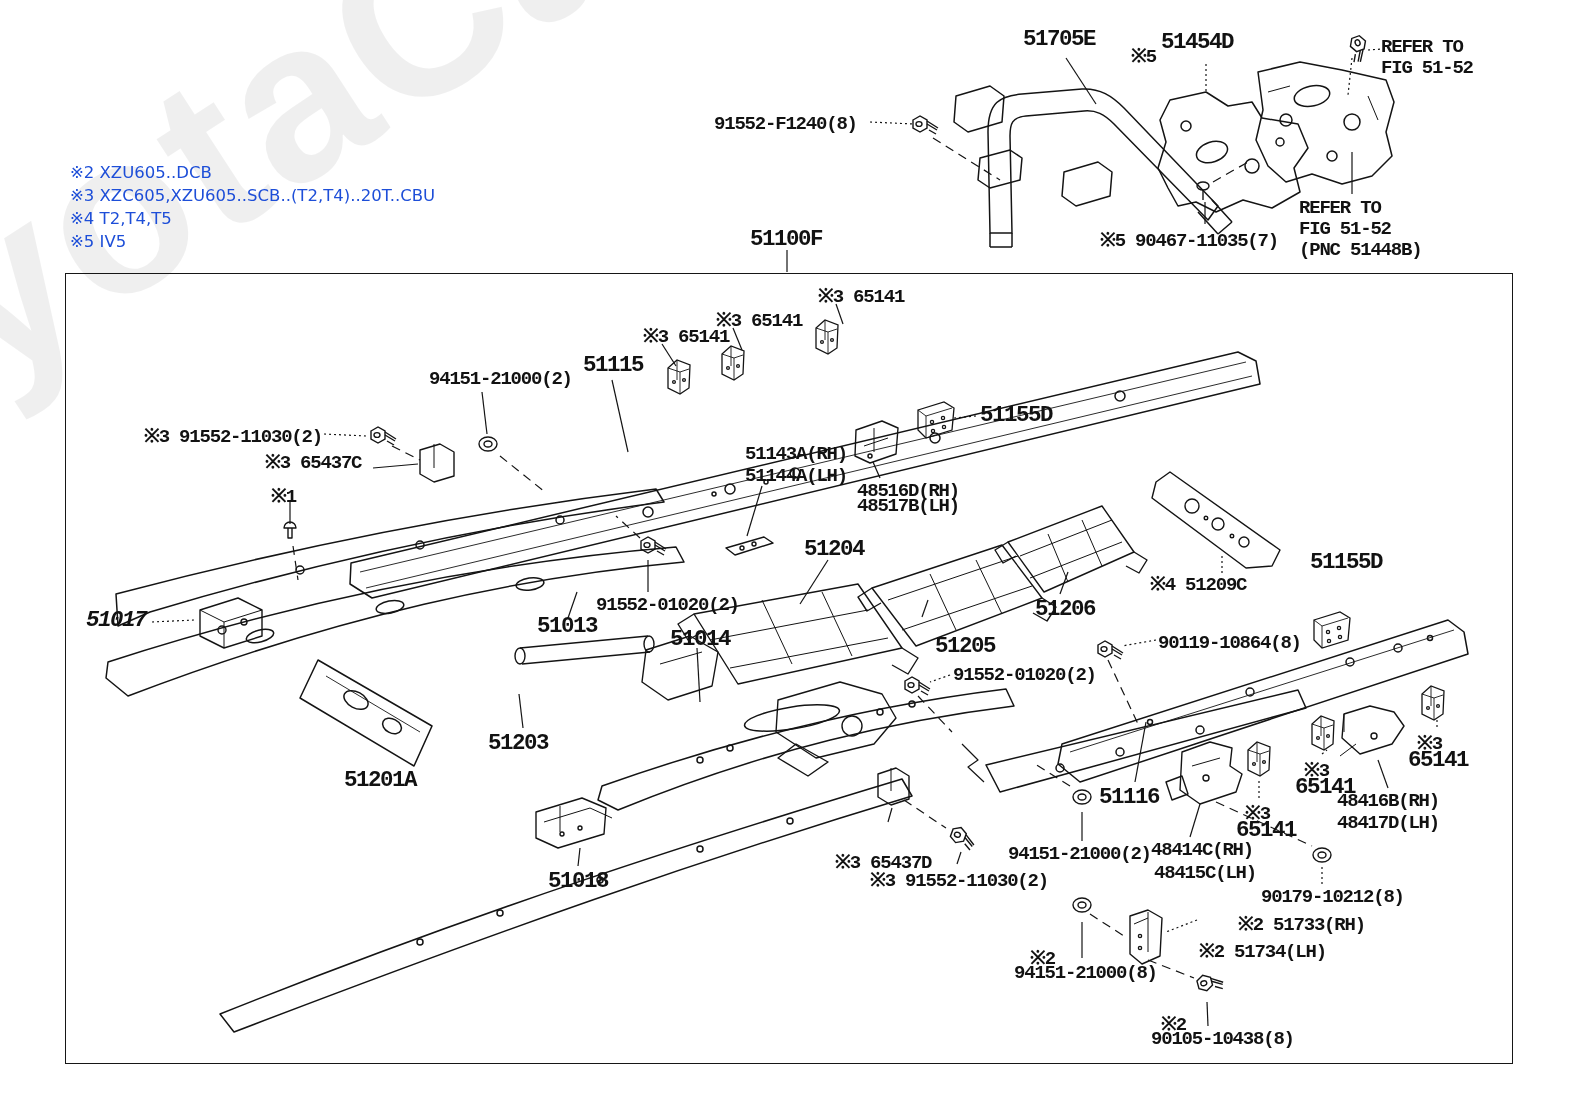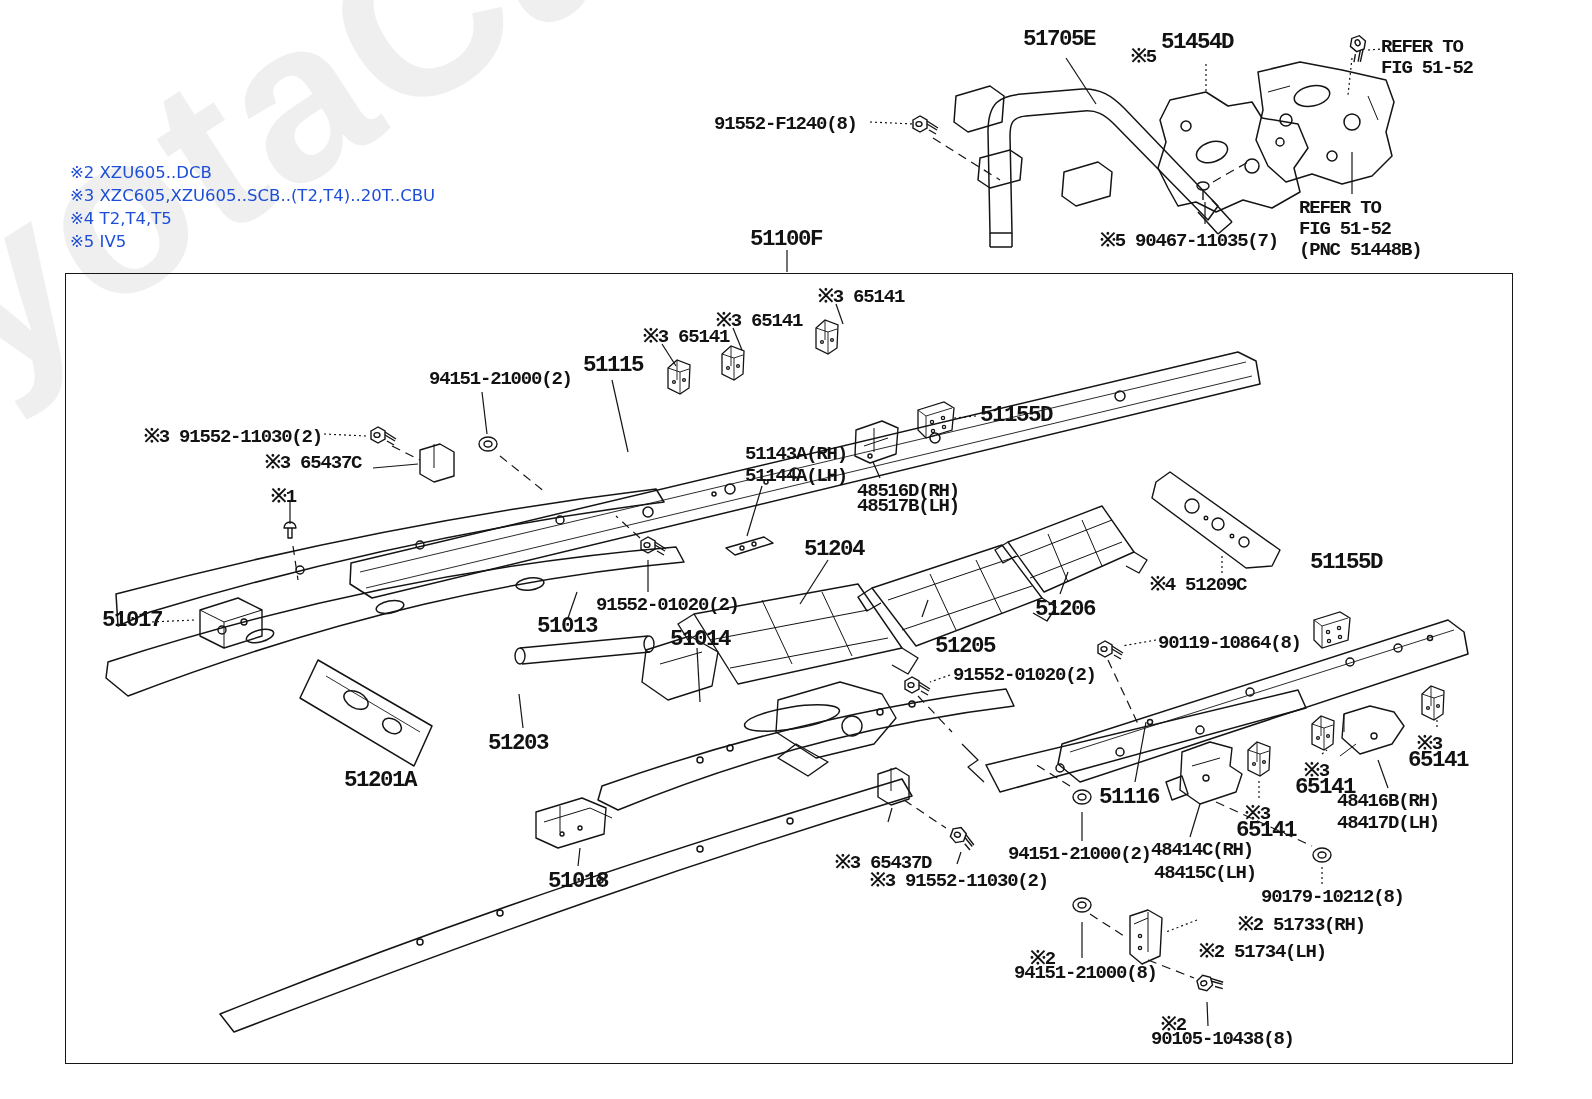--- a/index.html
+++ b/index.html
@@ -316,21 +316,21 @@
       <div class="lb m" style="left: 1299px; top: 239px;">(PNC 51448B)</div>
       <div class="lb b" style="left: 750px; top: 226px;">51100F</div>
       <div class="lb m" style="left: 643px; top: 322px;">※3 65141</div>
       <div class="lb m" style="left: 716px; top: 306px;">※3 65141</div>
       <div class="lb m" style="left: 818px; top: 282px;">※3 65141</div>
       <div class="lb b" style="left: 583px; top: 352px;">51115</div>
       <div class="lb m" style="left: 429px; top: 368px;">94151-21000(2)</div>
       <div class="lb m" style="left: 144px; top: 422px;">※3 91552-11030(2)</div>
       <div class="lb m" style="left: 265px; top: 448px;">※3 65437C</div>
       <div class="lb m" style="left: 271px; top: 482px;">※1</div>
-      <div class="lb b" style="left: 102px; top: 607px;">51017</div>
+      <div class="lb b" style="left: 86px; top: 607px; font-style: italic;">51017</div>
       <div class="lb m" style="left: 745px; top: 443px;">51143A(RH)</div>
       <div class="lb m" style="left: 745px; top: 465px;">51144A(LH)</div>
       <div class="lb m" style="left: 857px; top: 480px;">48516D(RH)</div>
       <div class="lb m" style="left: 857px; top: 474px; margin-top: 21px;">48517B(LH)</div>
       <div class="lb b" style="left: 980px; top: 402px;">51155D</div>
       <div class="lb b" style="left: 804px; top: 536px;">51204</div>
       <div class="lb b" style="left: 935px; top: 619px; margin-top: 14px;">51205</div>
       <div class="lb b" style="left: 1035px; top: 596px;">51206</div>
       <div class="lb m" style="left: 1150px; top: 570px;">※4 51209C</div>
       <div class="lb b" style="left: 1310px; top: 549px;">51155D</div>

